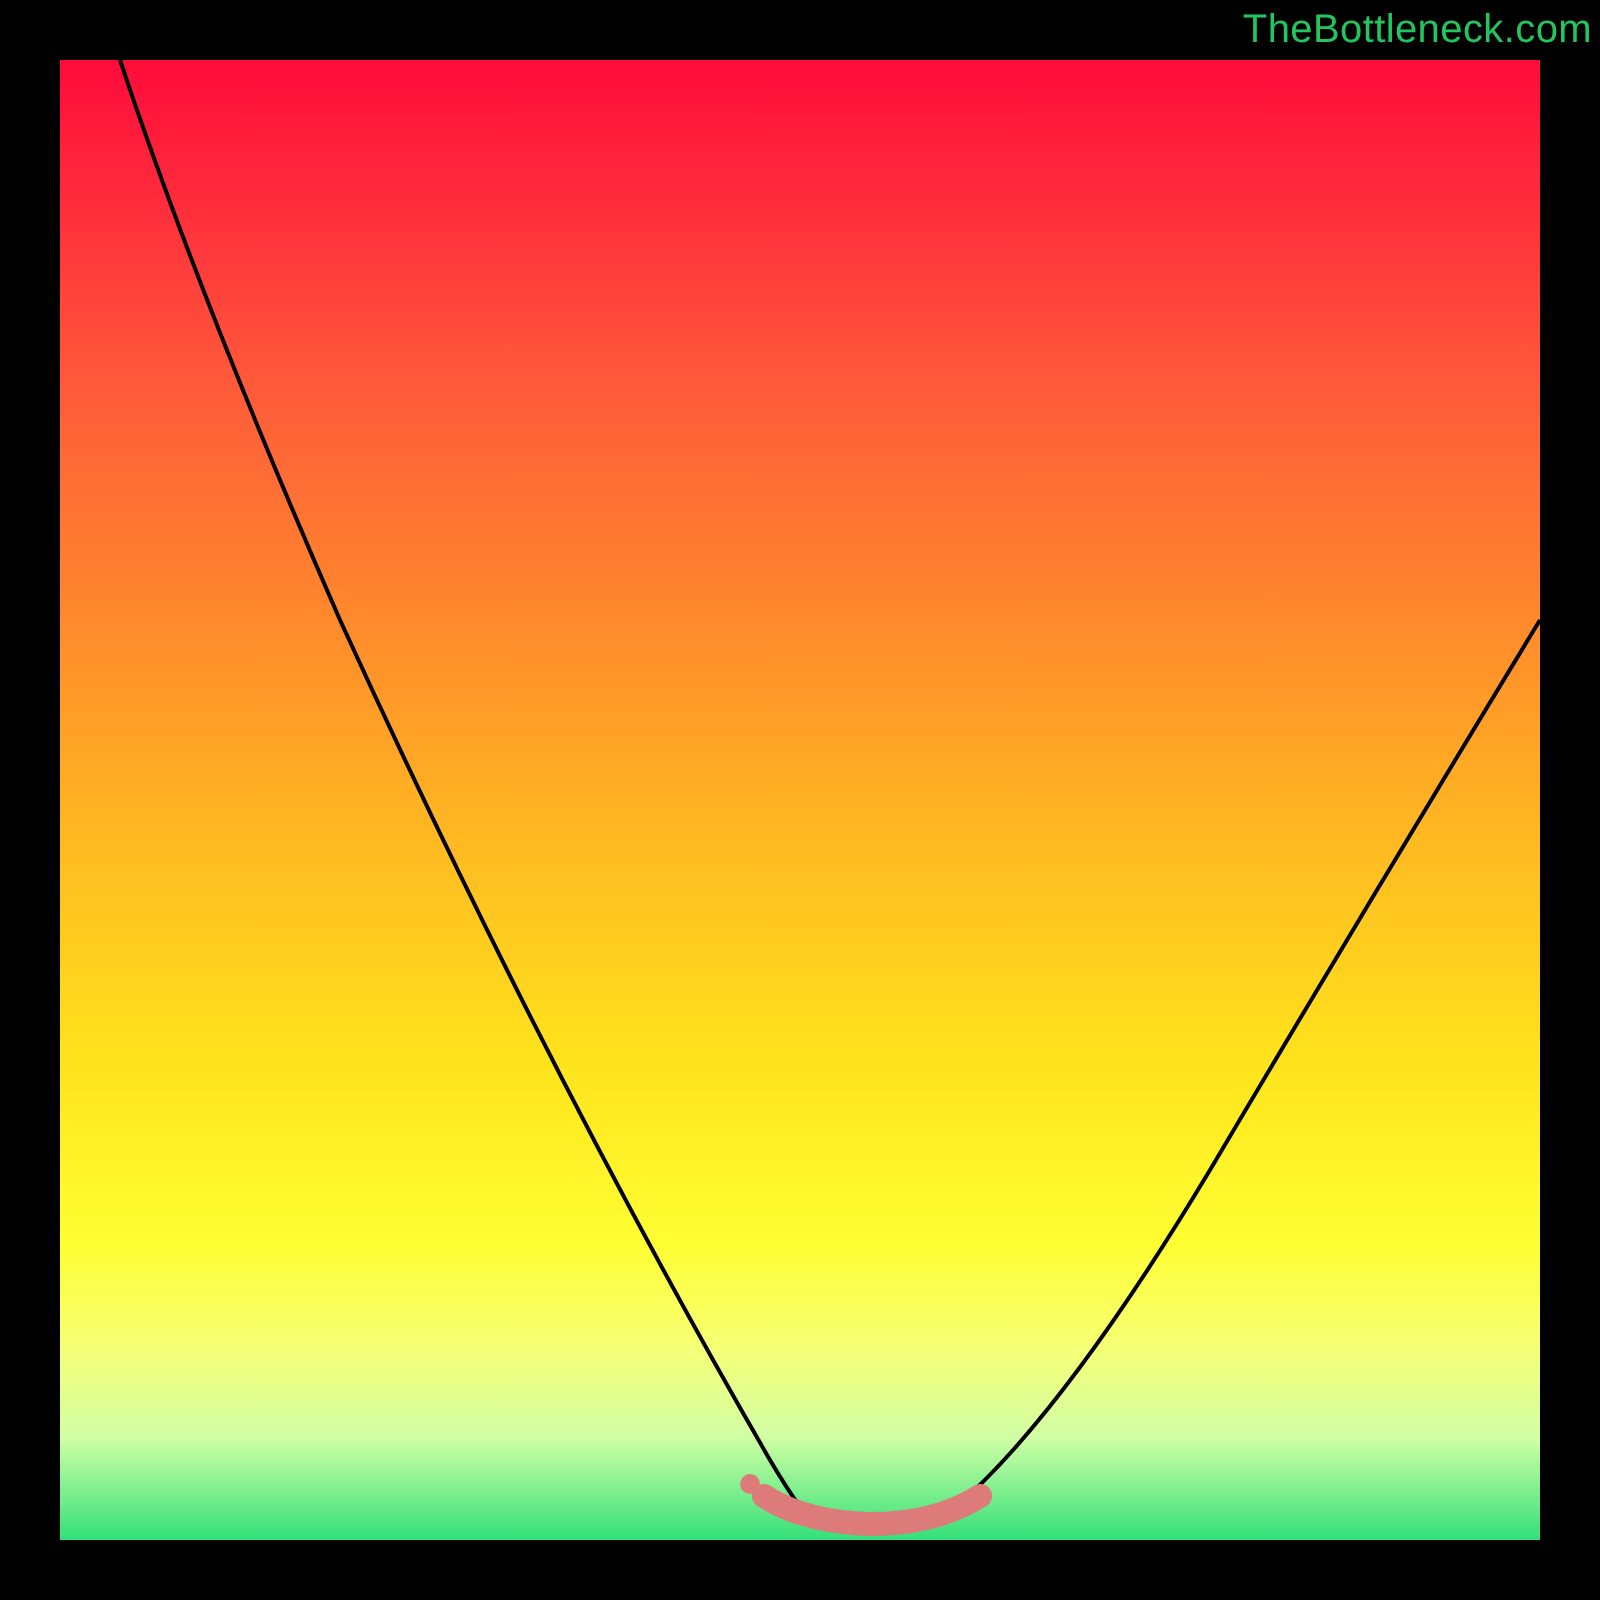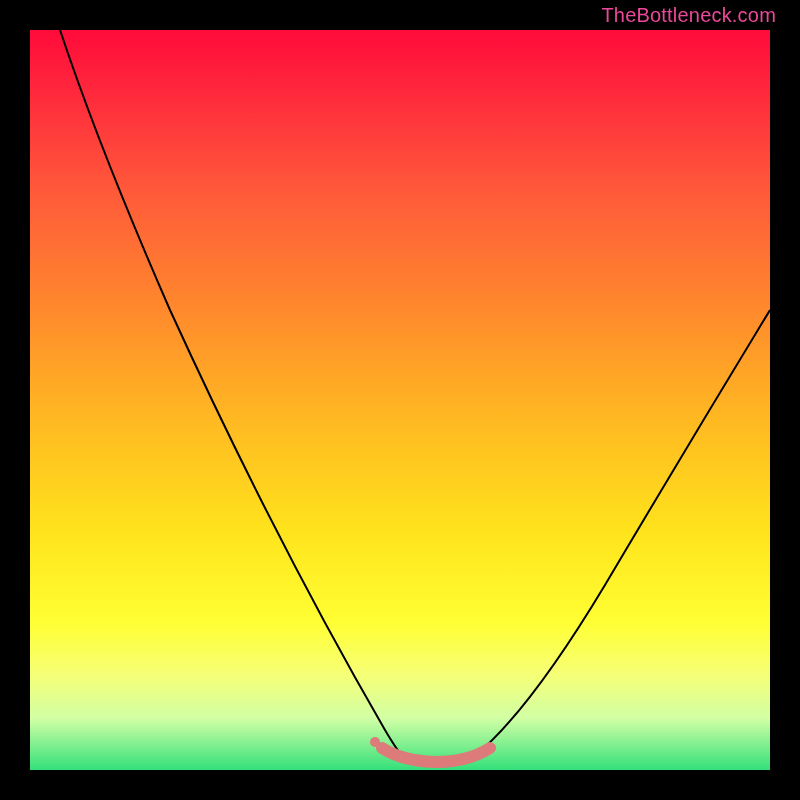--- a/index.html
+++ b/index.html
@@ -40,22 +40,22 @@
   .plot-svg {
     position: absolute;
     left: 0;
     top: 0;
     width: 740px;
     height: 740px;
   }
   .watermark {
     position: absolute;
     top: 4px;
-    right: 24px;
-    color: #ec4899;
+    right: 4px;
+    color: #22c55e;
     font-size: 20px;
     font-weight: 500;
     letter-spacing: 0.2px;
     user-select: none;
   }
 </style>
 </head>
 <body>
 
 <div class="stage">

